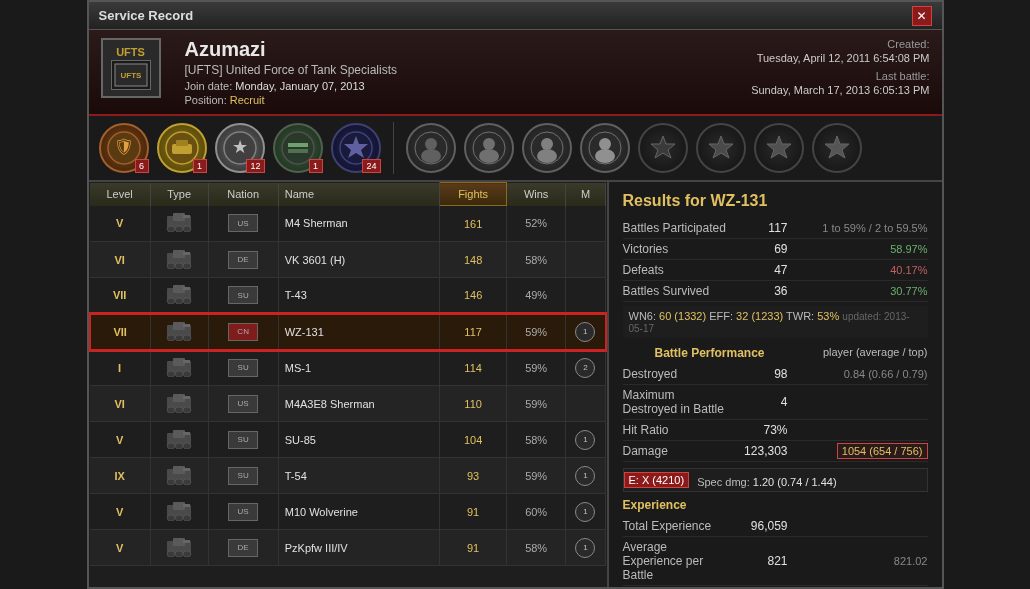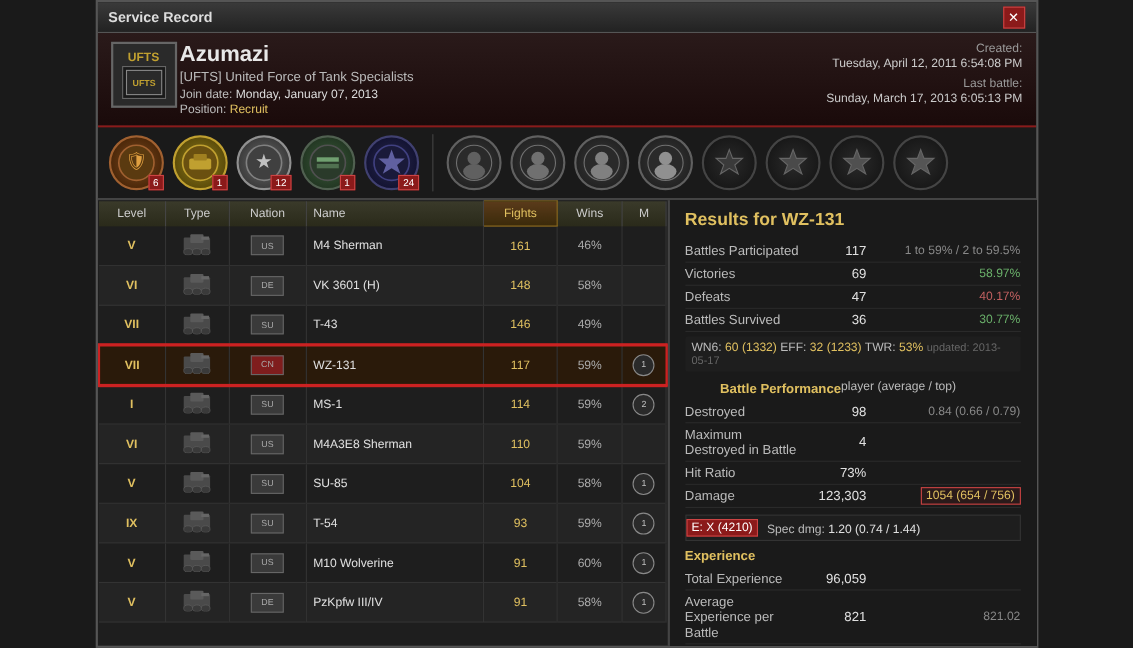--- a/index.html
+++ b/index.html
@@ -53,21 +53,21 @@
       border-bottom: 2px solid #8b1a1a;
     }
     .clan-badge {
       width: 60px;
       height: 60px;
       background: #2a2a2a;
       border: 2px solid #666;
       display: flex;
       align-items: center;
       justify-content: center;
-      margin-right: 3px;
+      margin-right: 24px;
       font-size: 10px;
       color: #aaa;
       font-weight: bold;
       flex-shrink: 0;
     }
     .player-info {
       flex: 1;
     }
     .player-name {
       color: #e8e8e8;
@@ -203,21 +203,21 @@
       border-radius: 2px;
     }
     .wn6-line .highlight { color: #e0c060; }
     .wn6-line .updated { color: #666; font-size: 10px; }
     .section-title {
       color: #e0c060;
       font-size: 12px;
       font-weight: bold;
       margin: 8px 0 4px;
       display: flex;
-      justify-content: flex-start;
+      justify-content: space-between;
       padding-left: 32px;
     }
     .section-title .player-avg { color: #bbb; font-size: 11px; font-weight: normal; }
     .damage-highlight {
       color: #e0c060;
       border: 1px solid #c44;
       padding: 1px 4px;
       background: #2a1a1a;
     }
     .exp-section { margin-top: 6px; }
@@ -465,21 +465,21 @@
         <ellipse cx="6" cy="17" rx="4" ry="3" fill="#3a3a3a" stroke="#666" stroke-width="0.5"></ellipse>
         <ellipse cx="14" cy="17" rx="4" ry="3" fill="#3a3a3a" stroke="#666" stroke-width="0.5"></ellipse>
         <ellipse cx="22" cy="17" rx="4" ry="3" fill="#3a3a3a" stroke="#666" stroke-width="0.5"></ellipse>
       </svg>
     </td>
     <td style="text-align:center;padding:2px;">
       <div style="width:30px;height:18px;background:#3a3a3a;border:1px solid #666;display:inline-flex;align-items:center;justify-content:center;font-size:8px;color:#aaa;">US</div>
     </td>
     <td style="text-align:left;color:#e0e0e0;font-size:11px;padding:4px 6px;">M4 Sherman</td>
     <td style="text-align:center;color:#e0c060;font-size:11px;padding:4px 6px;">161</td>
-    <td style="text-align:center;color:#aaa;font-size:11px;padding:4px 6px;">46%</td>
+    <td style="text-align:center;color:#aaa;font-size:11px;padding:4px 6px;">52%</td>
     <td style="text-align:center;padding:4px 2px;"></td>
   </tr>
             <tr style="background: rgb(36, 36, 36); border-bottom: 1px solid rgb(51, 51, 51);">
     <td style="color:#e0c060;font-weight:bold;text-align:center;font-size:11px;padding:4px 6px;">VI</td>
     <td style="text-align:center;padding:2px;">
       <svg width="28" height="20" viewBox="0 0 28 20">
         <rect x="2" y="4" width="24" height="13" fill="#4a4a4a" rx="1"></rect>
         <rect x="8" y="1" width="12" height="8" fill="#5a5a5a" rx="1"></rect>
         <rect x="18" y="3" width="7" height="3" fill="#666"></rect>
         <ellipse cx="6" cy="17" rx="4" ry="3" fill="#3a3a3a" stroke="#666" stroke-width="0.5"></ellipse>

